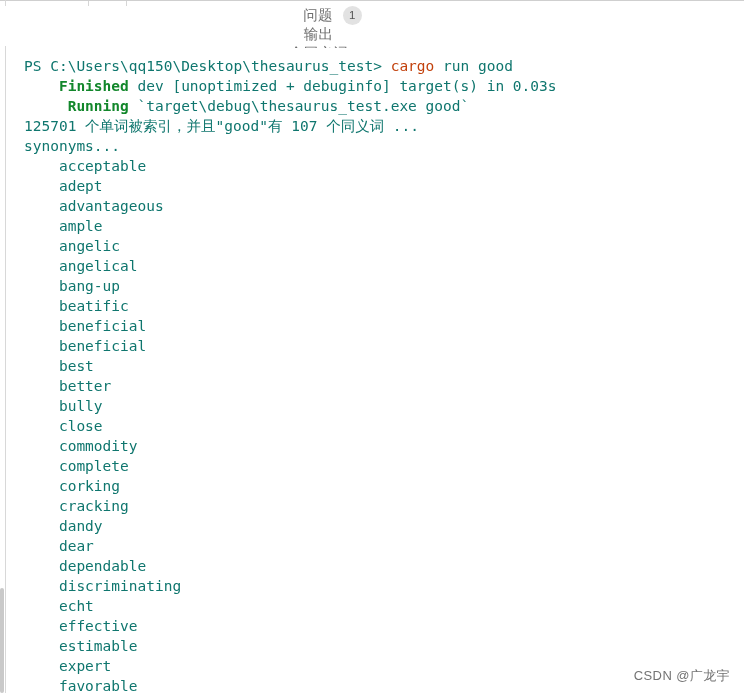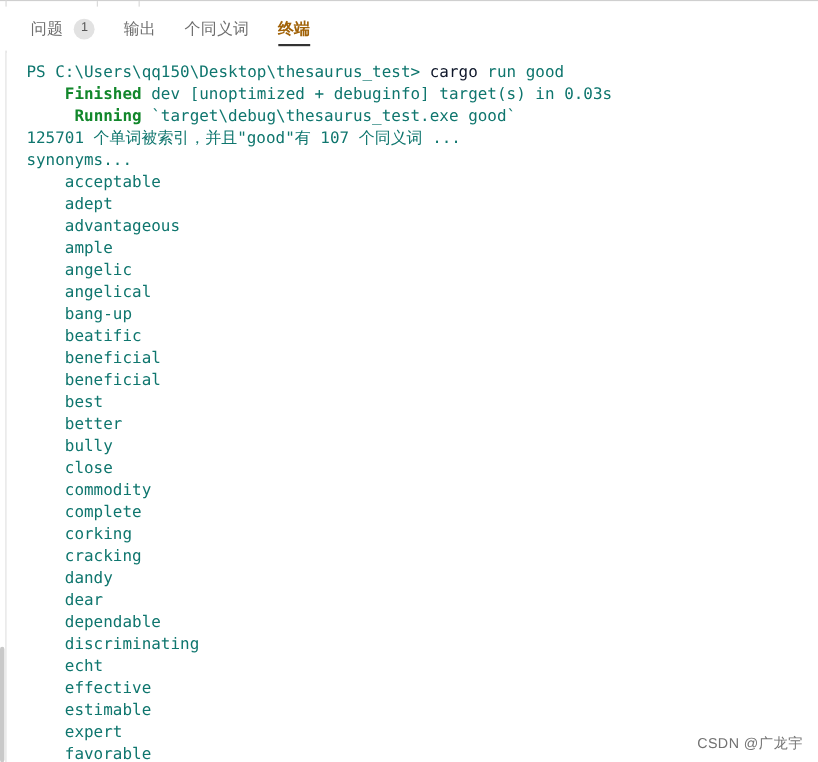--- a/index.html
+++ b/index.html
@@ -66,20 +66,21 @@
 
   
   .tabbar {
     position: absolute;
     left: 0; top: 6px;
     width: 663px;
     height: 40px;
     display: flex;
     align-items: center;
     background: #ffffff;
+    flex-direction: column;
   }
   .tab {
     position: relative;
     display: flex;
     align-items: center;
     height: 40px;
     padding: 0 0px;
     margin-right: 26px;
     color: #6e6e6e;
     font-size: 14.5px;
@@ -133,21 +134,21 @@
     overflow: hidden;
     padding: 8px 0 0 0;
     box-sizing: border-box;
     white-space: pre;
   }
   .tline {
     height: 20px;
     padding-left: 18px;
     white-space: pre;
   }
-  .tok-cmd   { color: #0f172a; }
+  .tok-cmd   { color: #c2410c; }
   .tok-ok    { color: #12872b; font-weight: bold; margin-top: 20px; }
   .tok-plain { color: #0f766e; }
 
   
   .watermark {
     position: absolute;
     right: 14px;
     bottom: 8px;
     color: #737373;
     font-size: 13px;

